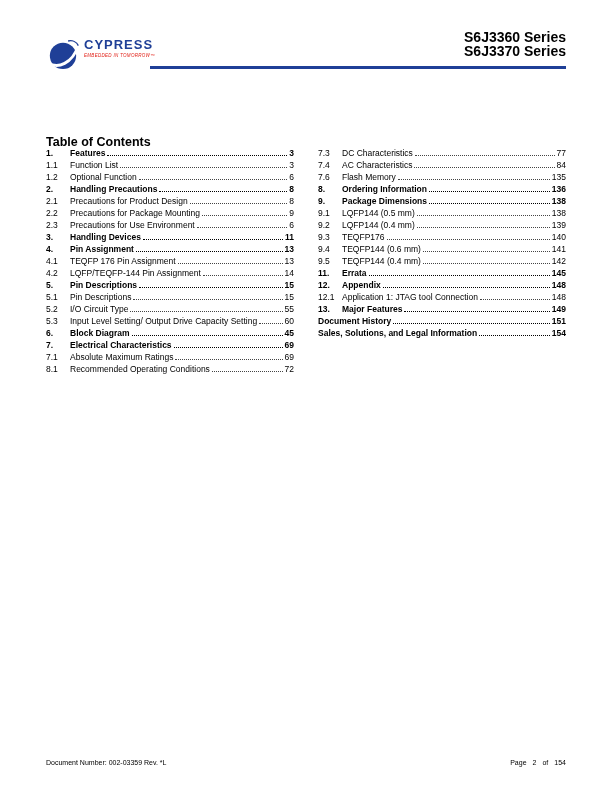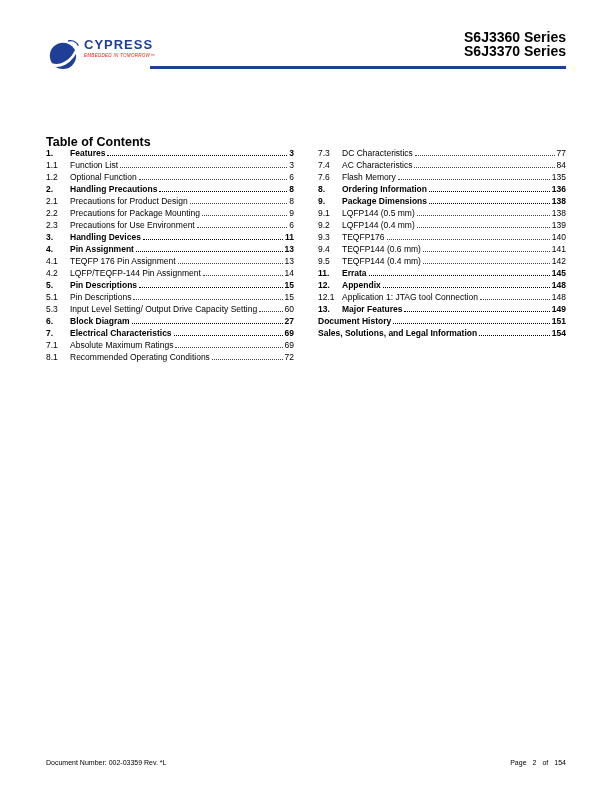--- a/index.html
+++ b/index.html
@@ -140,30 +140,36 @@
           <span class="toc-leader"></span>
           <span class="toc-page">15</span>
         </div>
         <div class="toc-row">
           <span class="toc-num">5.1</span>
           <span class="toc-label">Pin Descriptions</span>
           <span class="toc-leader"></span>
           <span class="toc-page">15</span>
         </div>
         <div class="toc-row">
+          <span class="toc-num">5.2</span>
+          <span class="toc-label">I/O Circuit Type</span>
+          <span class="toc-leader"></span>
+          <span class="toc-page">55</span>
+        </div>
+        <div class="toc-row">
           <span class="toc-num">5.3</span>
           <span class="toc-label">Input Level Setting/ Output Drive Capacity Setting</span>
           <span class="toc-leader"></span>
           <span class="toc-page">60</span>
         </div>
         <div class="toc-row bold">
           <span class="toc-num">6.</span>
           <span class="toc-label">Block Diagram</span>
           <span class="toc-leader"></span>
-          <span class="toc-page">27</span>
+          <span class="toc-page">45</span>
         </div>
         <div class="toc-row bold">
           <span class="toc-num">7.</span>
           <span class="toc-label">Electrical Characteristics</span>
           <span class="toc-leader"></span>
           <span class="toc-page">69</span>
         </div>
         <div class="toc-row">
           <span class="toc-num">7.1</span>
           <span class="toc-label">Absolute Maximum Ratings</span>

